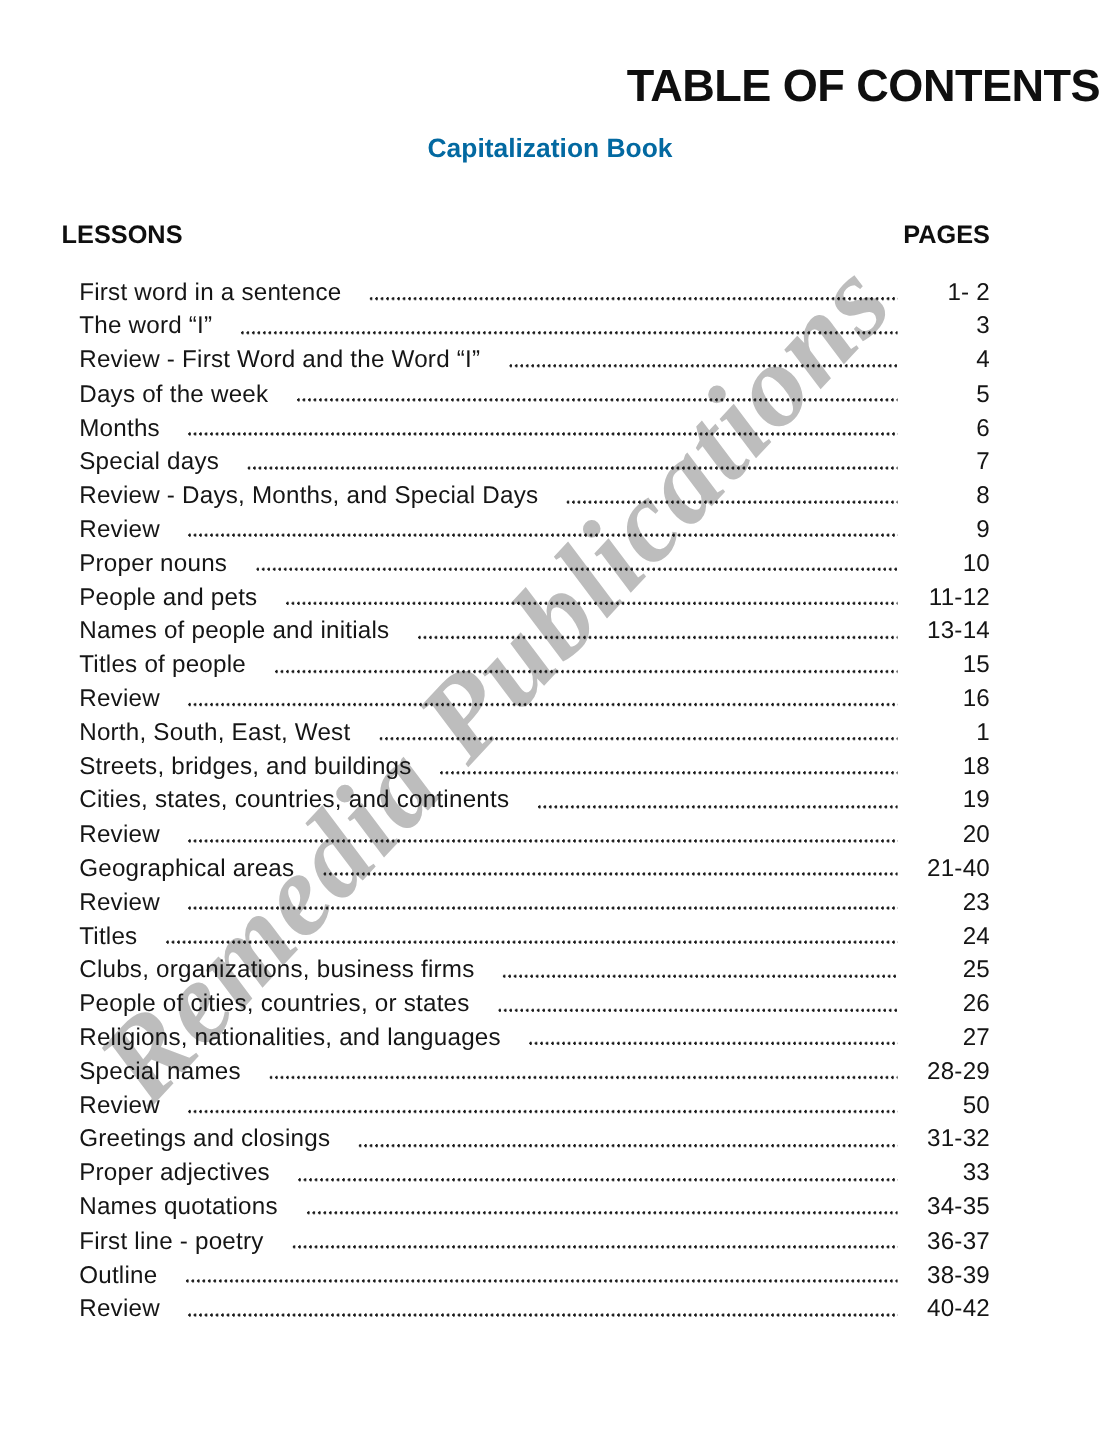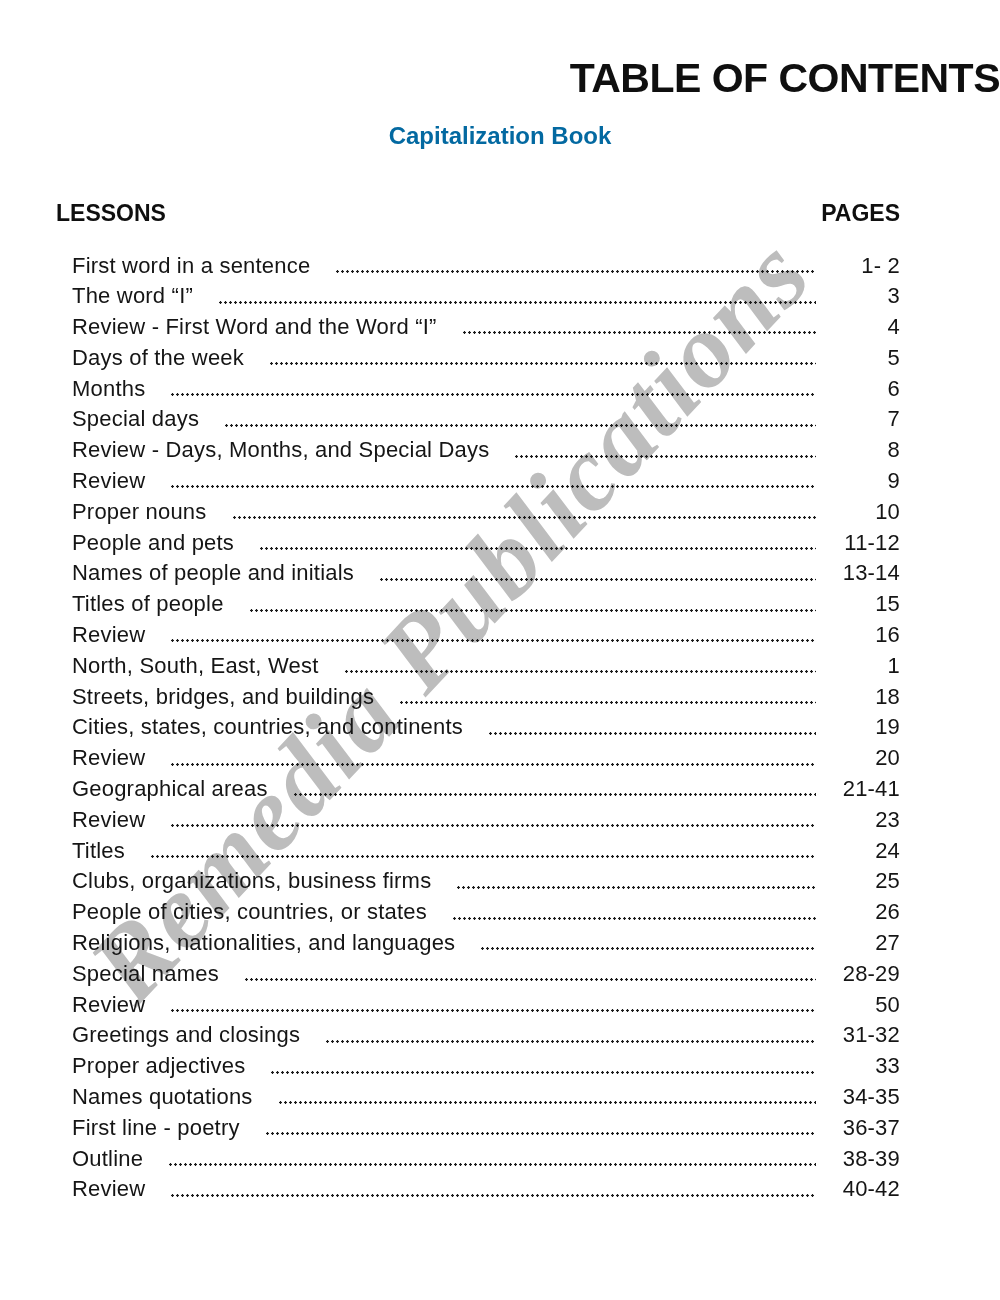--- a/index.html
+++ b/index.html
@@ -191,21 +191,21 @@
           <span class="pagenum">19</span>
         </div>
         <div class="row">
           <span class="label">Review</span>
           <span class="leader"></span>
           <span class="pagenum">20</span>
         </div>
         <div class="row">
           <span class="label">Geographical areas</span>
           <span class="leader"></span>
-          <span class="pagenum">21-41</span>
+          <span class="pagenum">21-40</span>
         </div>
         <div class="row">
           <span class="label">Review</span>
           <span class="leader"></span>
           <span class="pagenum">23</span>
         </div>
         <div class="row">
           <span class="label">Titles</span>
           <span class="leader"></span>
           <span class="pagenum">24</span>

